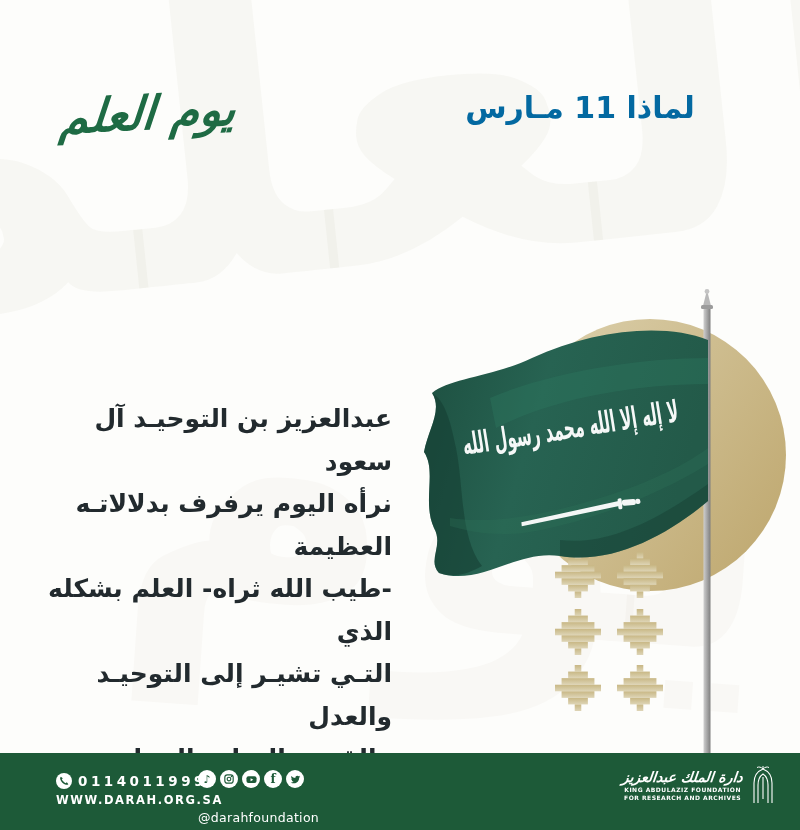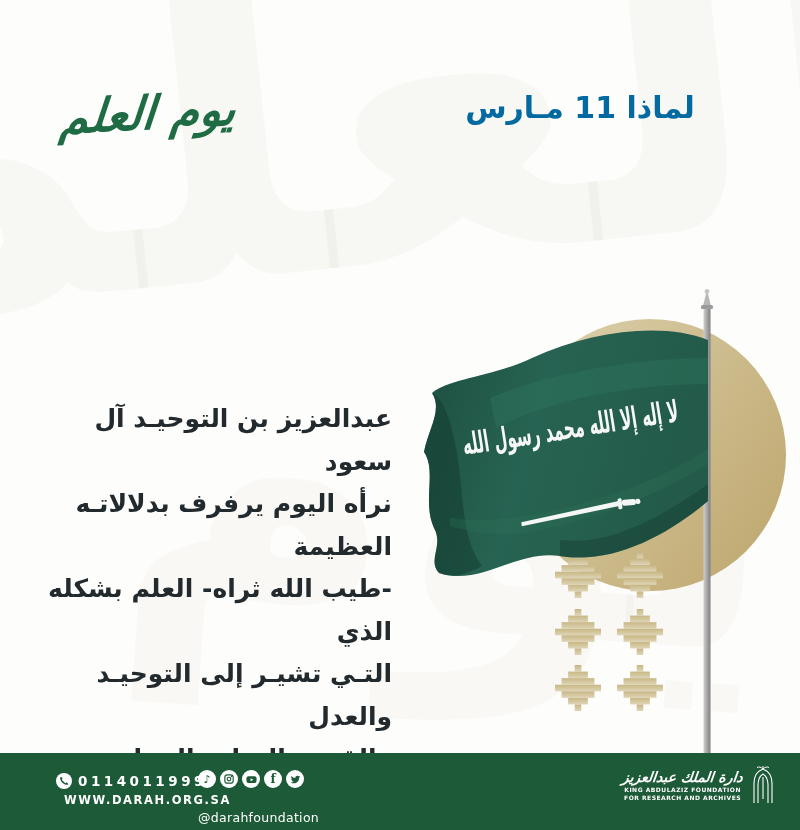--- a/index.html
+++ b/index.html
@@ -54,21 +54,21 @@
     position:absolute;left:0;bottom:0;width:800px;height:77px;
     background:#1d5a38;color:#fff;
   }
   .contact{position:absolute;left:56px;top:20px;}
   .phone-row{display:flex;align-items:center;gap:6px;}
   .circle-ic{
     width:16px;height:16px;border-radius:50%;background:#fff;
     display:inline-flex;align-items:center;justify-content:center;flex:0 0 auto;
   }
   .phone{font-size:13.5px;font-weight:bold;letter-spacing:3.5px;white-space:nowrap;}
-  .site{font-size:11.5px;font-weight:bold;letter-spacing:1.6px;margin-top:4px;margin-left:8px;}
+  .site{font-size:11.5px;font-weight:bold;letter-spacing:1.6px;margin-top:4px;}
   .social-block{position:absolute;left:198px;top:17px;}
   .icons{display:flex;gap:4px;}
   .social{
     width:18px;height:18px;border-radius:50%;background:#fff;
     display:inline-flex;align-items:center;justify-content:center;
     color:#1d5a38;font-weight:bold;
   }
   .handle{font-size:12.5px;margin-top:22px;letter-spacing:.3px;text-align:center;}
   .foundation{position:absolute;right:24px;top:12px;display:flex;align-items:center;gap:7px;}
   .f-text{text-align:center;}

